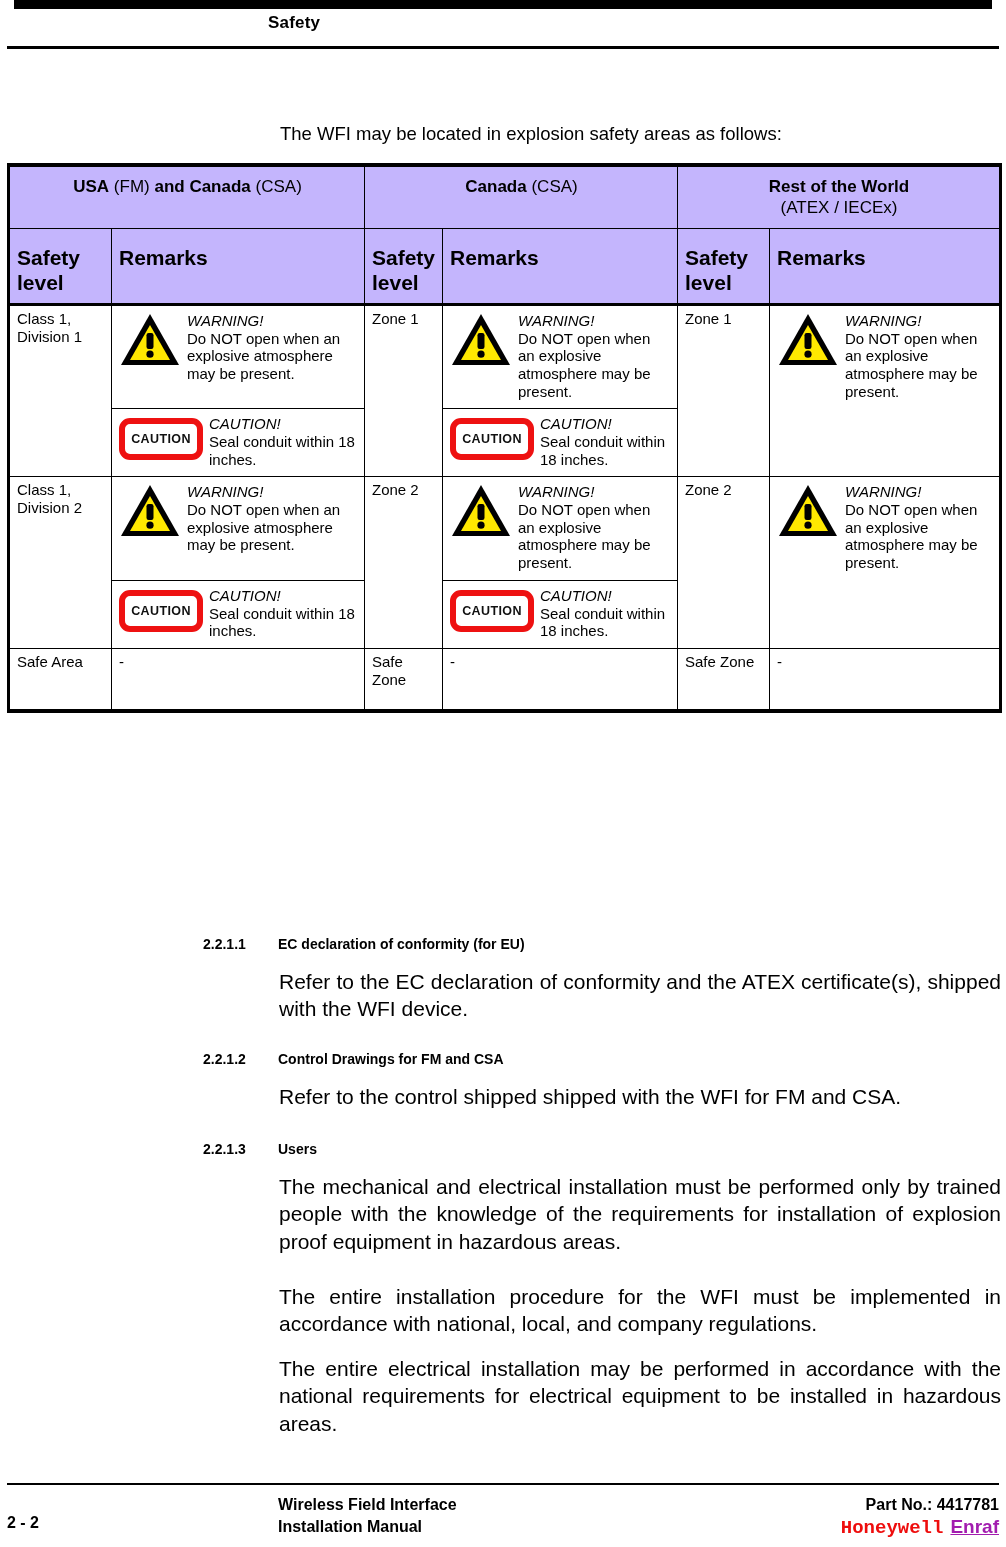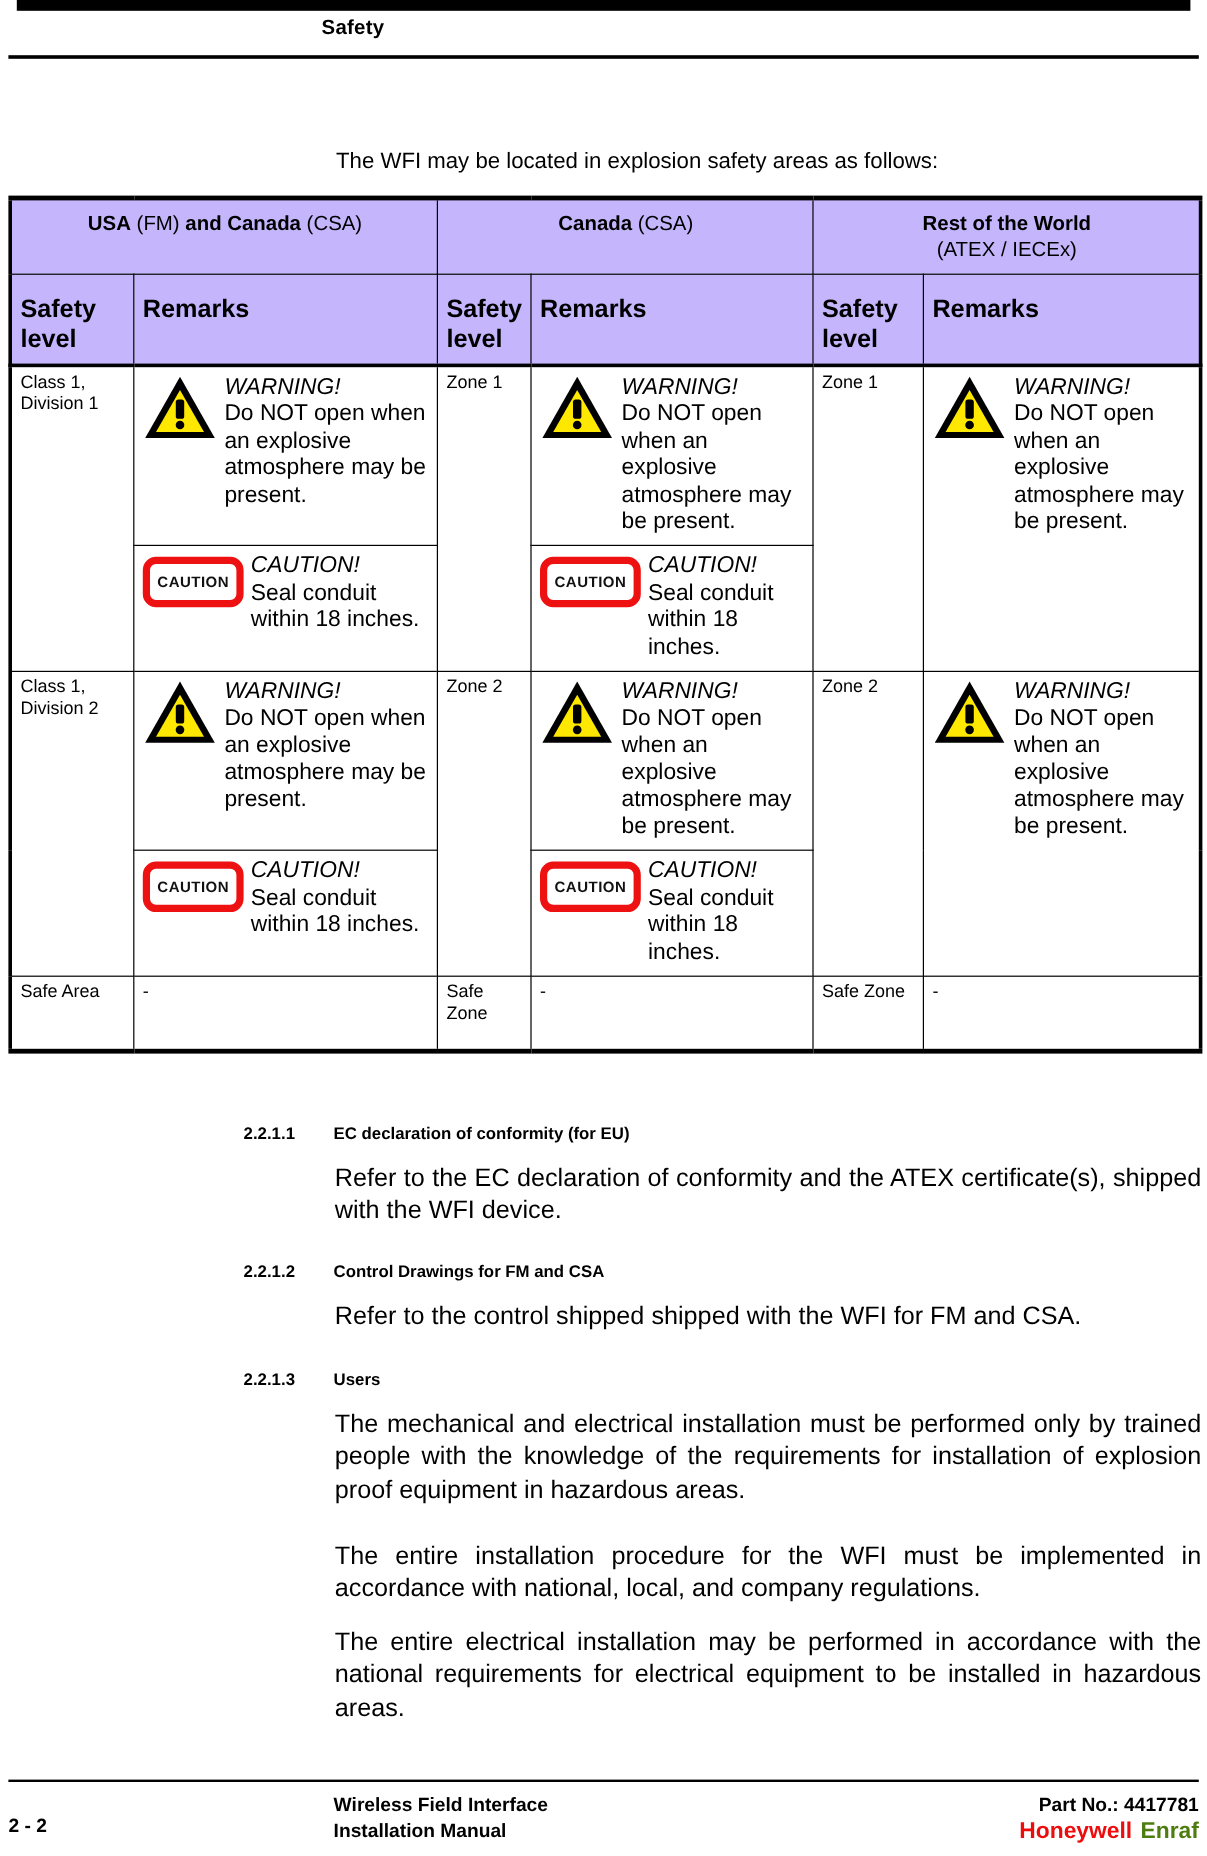--- a/index.html
+++ b/index.html
@@ -98,21 +98,21 @@
   .note-cell {
     padding: 0 !important;
   }
   .note-flex {
     display: flex;
     align-items: flex-start;
     gap: 6px;
     padding: 6px 6px 8px 7px;
   }
   .note-text {
-    font-size: 19px;
+    font-size: 15px;
     line-height: 1.18;
     flex: 1;
   }
   .note-text .lead {
     font-style: italic;
   }
   .level-cell {
     font-size: 15px;
     line-height: 1.2;
   }
@@ -207,22 +207,22 @@
     font-weight: bold;
   }
   .footer-logo {
     position: absolute;
     top: 1516px;
     right: 7px;
     font-size: 19px;
     font-weight: bold;
     white-space: nowrap;
   }
-  .logo-honeywell { color: #ee0d0d; }
-  .logo-enraf { color: #4d7c0f; margin-left: 7px; }
+  .logo-honeywell { color: #ee0d0d; font-family: Liberation Mono, monospace; }
+  .logo-enraf { color: #a21caf; margin-left: 7px; text-decoration: underline; }
 </style>
 </head>
 <body>
 
 <div class="top-bar"></div>
 <div class="header-title">Safety</div>
 <div class="header-rule"></div>
 
 <div class="intro">The WFI may be located in explosion safety areas as follows:</div>
 

